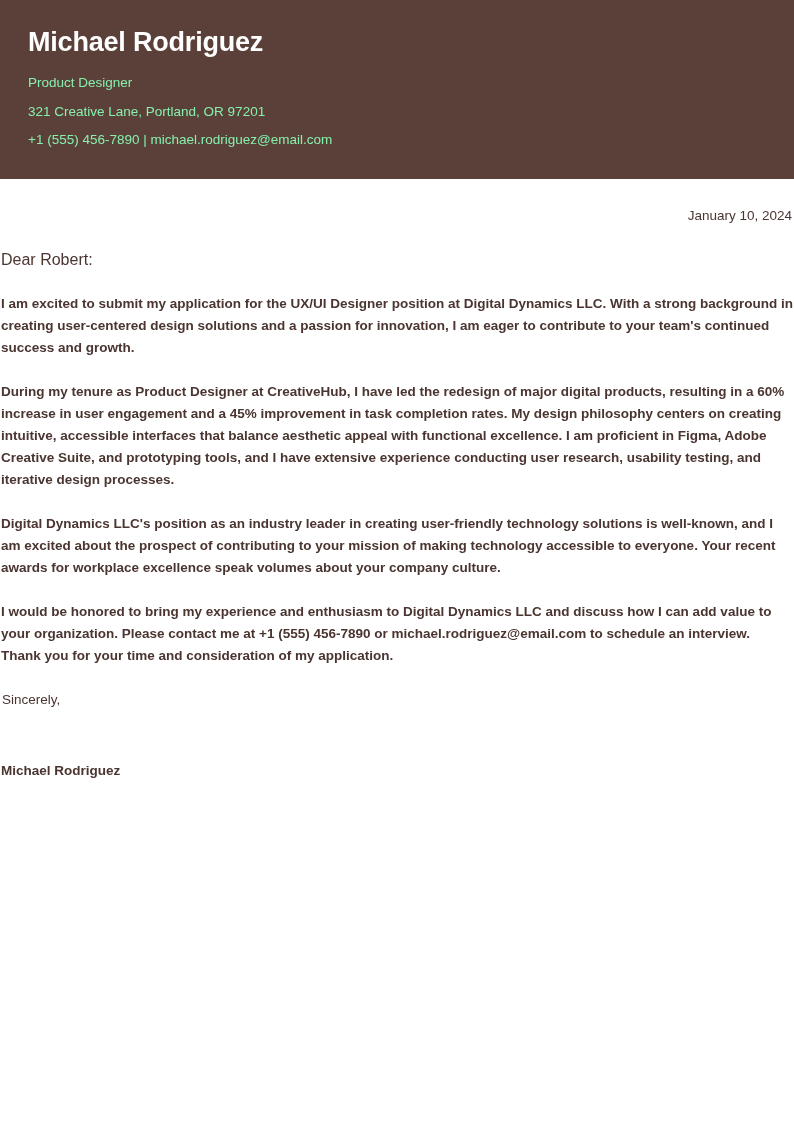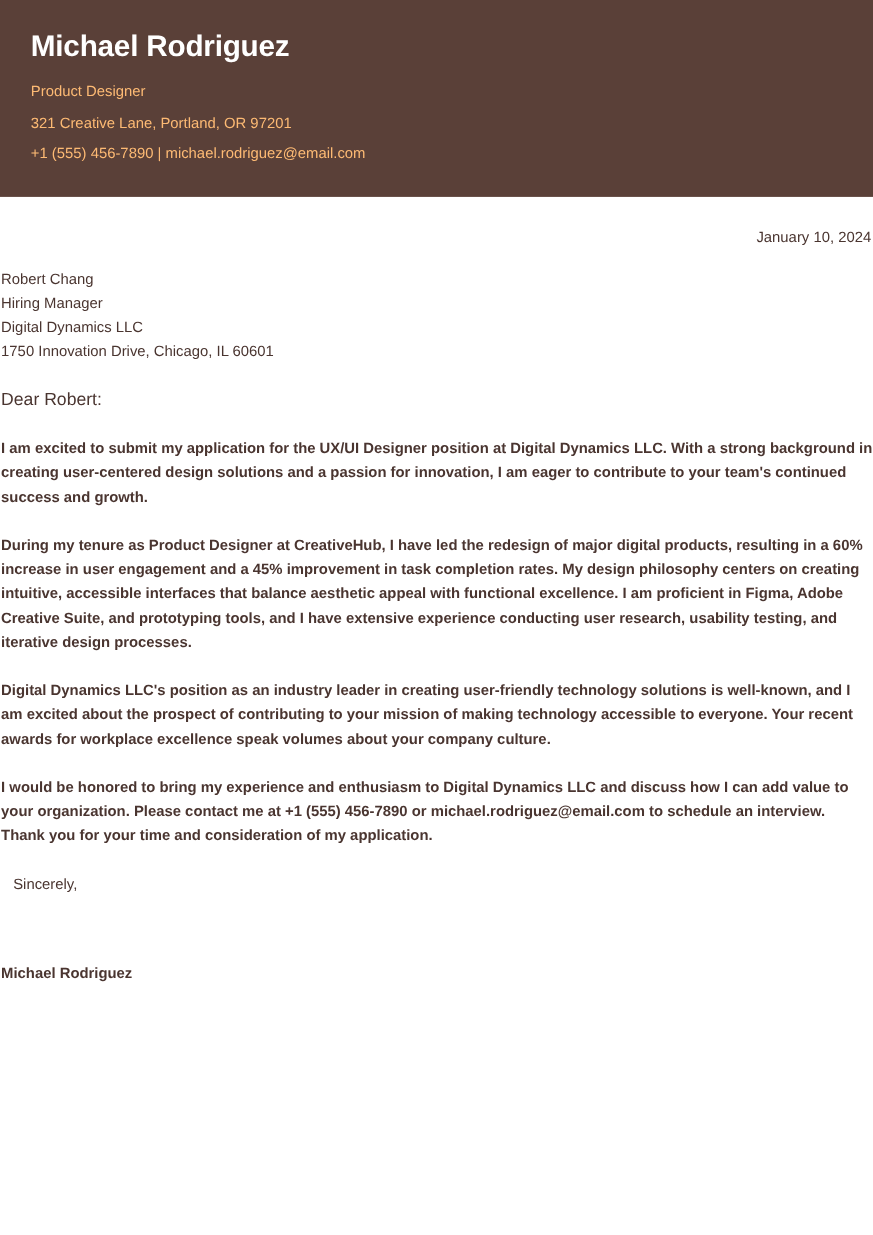--- a/index.html
+++ b/index.html
@@ -28,21 +28,21 @@
     font-size: 27px;
     font-weight: bold;
     line-height: 1.2;
     margin: 0 0 16px 0;
     letter-spacing: -0.2px;
   }
   .header-line {
     font-size: 13.5px;
     line-height: 1.35;
     margin: 0 0 10px 0;
-    color: #fdba74;
+    color: #86efac;
   }
   .header-line:last-child { margin-bottom: 0; }
 
   
   .letter-body {
     padding: 0 1px 0 1px;
     font-size: 13.5px;
     line-height: 22px;
   }
 
@@ -77,21 +77,21 @@
     font-weight: bold;
   }
   .body-paragraph {
     margin: 0 0 22px 0;
     font-size: 13.5px;
     line-height: 22px;
     text-align: left;
   }
 
   .closing {
-    margin: 11px;
+    margin: 1px;
     font-size: 13.5px;
     line-height: 22px;
   }
 
   .signature-name {
     margin: 0;
     padding-top: 48px;
     font-size: 13.5px;
     line-height: 22px;
     font-weight: bold;
@@ -107,26 +107,20 @@
     <h1 class="header-name">Michael Rodriguez</h1>
     <p class="header-line">Product Designer</p>
     <p class="header-line">321 Creative Lane, Portland, OR 97201</p>
     <p class="header-line">+1 (555) 456-7890 | michael.rodriguez@email.com</p>
   </header>
 
   <main class="letter-body">
 
     <p class="date-line">January 10, 2024</p>
 
-    <div class="recipient-block">
-      <p class="recipient-line">Robert Chang</p>
-      <p class="recipient-line">Hiring Manager</p>
-      <p class="recipient-line">Digital Dynamics LLC</p>
-      <p class="recipient-line">1750 Innovation Drive, Chicago, IL 60601</p>
-    </div>
 
     <p class="salutation">Dear Robert:</p>
 
     <section class="letter-paragraphs">
       <p class="body-paragraph">I am excited to submit my application for the UX/UI Designer position at Digital Dynamics LLC. With a strong background in creating user-centered design solutions and a passion for innovation, I am eager to contribute to your team's continued success and growth.</p>
       <p class="body-paragraph">During my tenure as Product Designer at CreativeHub, I have led the redesign of major digital products, resulting in a 60% increase in user engagement and a 45% improvement in task completion rates. My design philosophy centers on creating intuitive, accessible interfaces that balance aesthetic appeal with functional excellence. I am proficient in Figma, Adobe Creative Suite, and prototyping tools, and I have extensive experience conducting user research, usability testing, and iterative design processes.</p>
       <p class="body-paragraph">Digital Dynamics LLC's position as an industry leader in creating user-friendly technology solutions is well-known, and I am excited about the prospect of contributing to your mission of making technology accessible to everyone. Your recent awards for workplace excellence speak volumes about your company culture.</p>
       <p class="body-paragraph">I would be honored to bring my experience and enthusiasm to Digital Dynamics LLC and discuss how I can add value to your organization. Please contact me at +1 (555) 456-7890 or michael.rodriguez@email.com to schedule an interview. Thank you for your time and consideration of my application.</p>
     </section>
 

